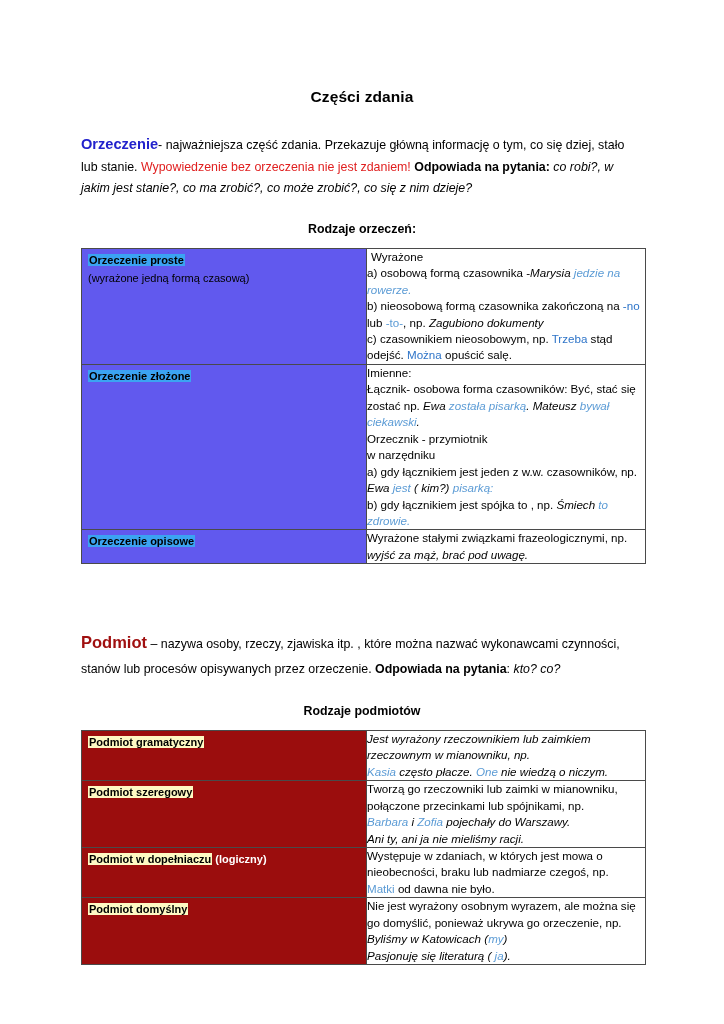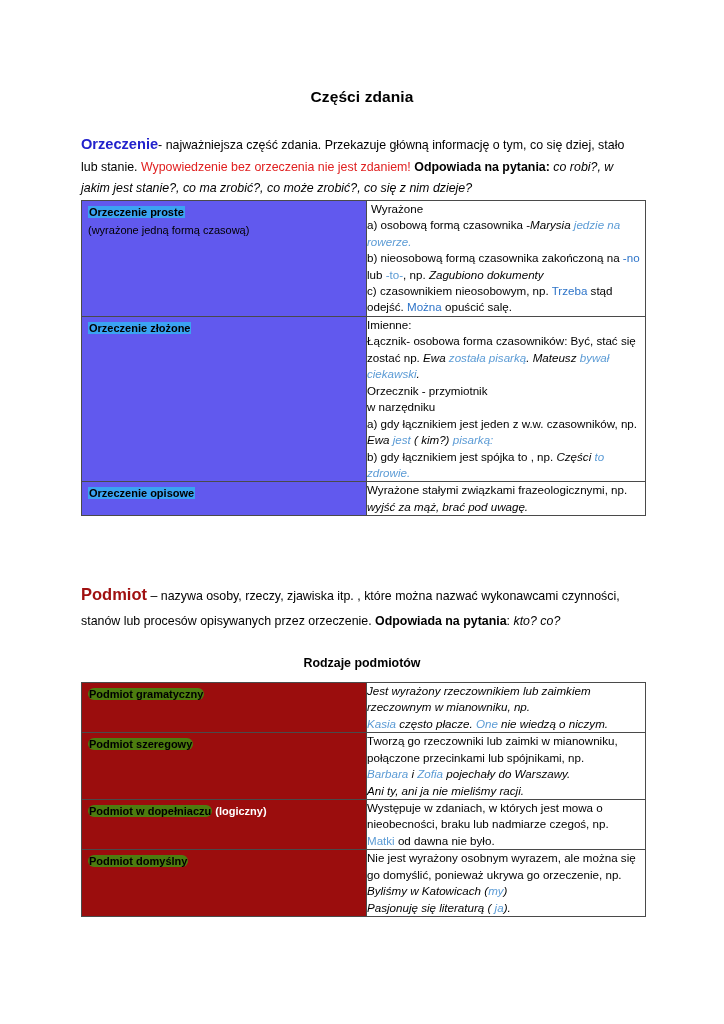--- a/index.html
+++ b/index.html
@@ -120,25 +120,24 @@
   }
   .tbl-blue .sub-note {
     color: #000000;
     display: block;
     margin-top: 2px;
   }
 
   
   .tbl-red td.label-cell { background: #9B0D0D; }
   .tbl-red .hl {
-    background: #4d7c0f;
+    background: #fef9c3;
     color: #000000;
     font-weight: bold;
     padding: 0 1px;
-    border-radius: 6px;
   }
   .tbl-red .paren {
     color: #ffffff;
     font-weight: bold;
   }
 
   
   .lb { color: #5B9BD5; }          
   .mb { color: #2E74C8; }          
   .i  { font-style: italic; }
@@ -152,20 +151,21 @@
 </head>
 <body>
 
 <div class="page">
   <div class="content">
 
     <div class="doc-title">Części zdania</div>
 
     <div class="intro"><span class="kw-blue">Orzeczenie</span><span>- najważniejsza część zdania. Przekazuje główną informację o tym, co się dziej, stało lub stanie. </span><span class="t-red">Wypowiedzenie bez orzeczenia nie jest zdaniem!</span><span class="t-bold"> Odpowiada na pytania:</span><span class="t-ital"> co robi?, w jakim jest stanie?, co ma zrobić?, co może zrobić?, co się z nim dzieje?</span></div>
 
+    <div class="sub-head">Rodzaje orzeczeń:</div>
 
     <table class="gram tbl-blue">
       <tbody>
         <tr>
           <td class="label-cell">
             <div class="label-inner">
               <span class="hl">Orzeczenie proste</span>
               <span class="sub-note">(wyrażone jedną formą czasową)</span>
             </div>
           </td>
@@ -181,21 +181,21 @@
             <div class="label-inner">
               <span class="hl">Orzeczenie złożone</span>
             </div>
           </td>
           <td class="desc-cell">
             <p><span class="b">Imienne:</span></p>
             <p><span class="b">Łącznik</span>- osobowa forma czasowników: Być, stać się zostać np. <span class="i">Ewa </span><span class="i lb">została pisarką</span><span class="i">. Mateusz </span><span class="i lb">bywał ciekawski</span><span class="i">.</span></p>
             <p><span class="b">Orzecznik</span> -  przymiotnik</p>
             <p>w narzędniku</p>
             <p>a) gdy łącznikiem jest jeden z w.w. czasowników, np. <span class="i">Ewa </span><span class="i lb">jest</span><span class="i"> ( kim?) </span><span class="i lb">pisarką:</span></p>
-            <p>b) gdy łącznikiem jest spójka to , np. <span class="i">Części </span><span class="i lb">to zdrowie.</span></p>
+            <p>b) gdy łącznikiem jest spójka to , np. <span class="i">Śmiech </span><span class="i lb">to zdrowie.</span></p>
           </td>
         </tr>
         <tr>
           <td class="label-cell">
             <div class="label-inner">
               <span class="hl">Orzeczenie opisowe</span>
             </div>
           </td>
           <td class="desc-cell">
             <p>Wyrażone stałymi związkami frazeologicznymi, np. <span class="i">wyjść za mąż, brać pod uwagę.</span></p>

